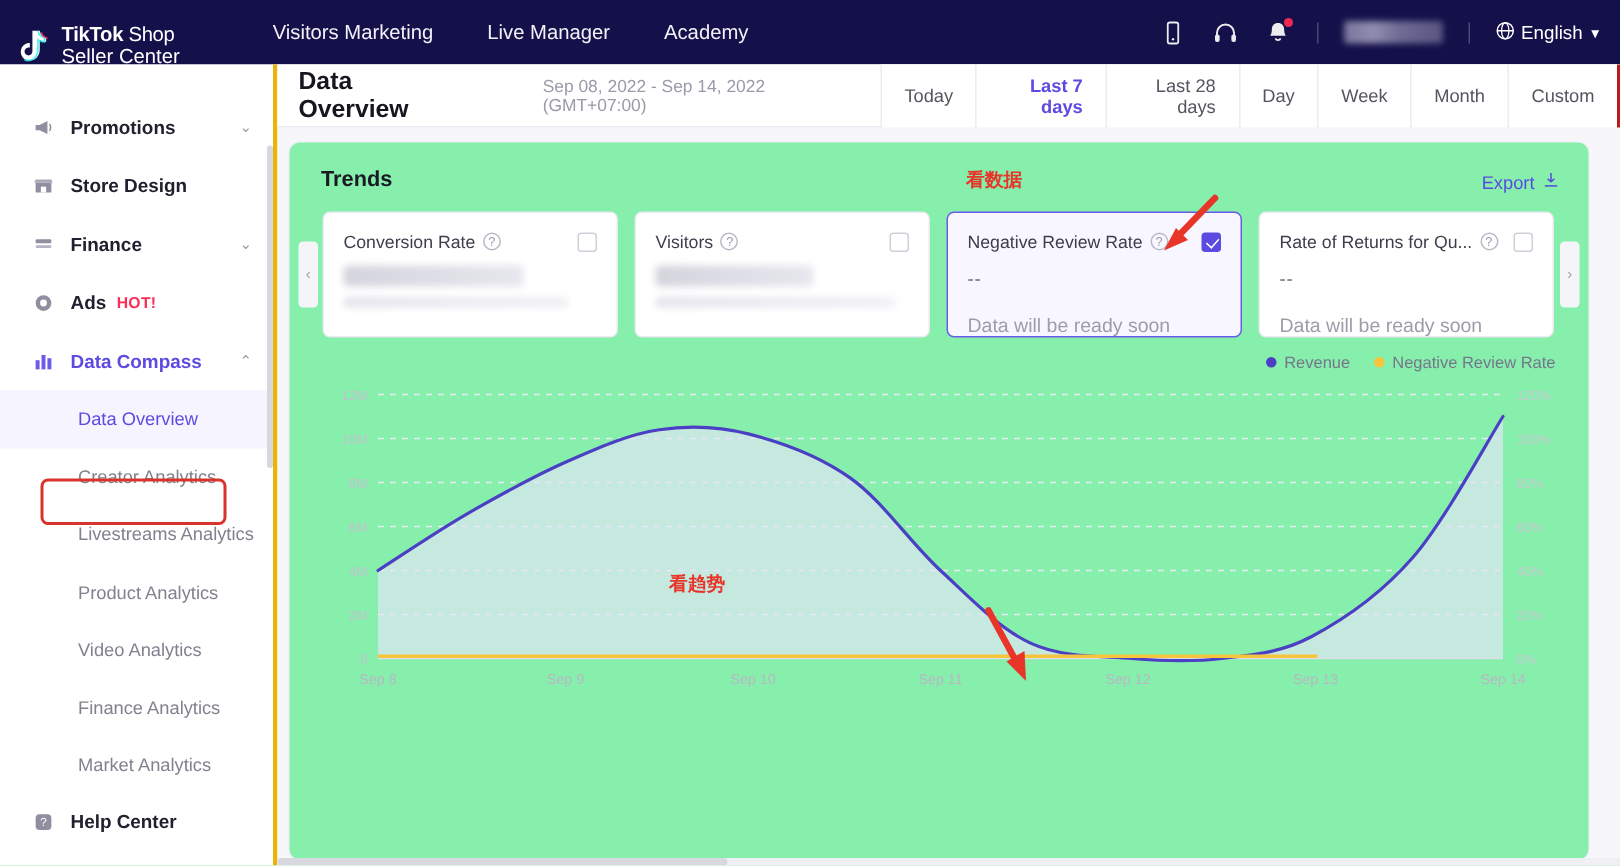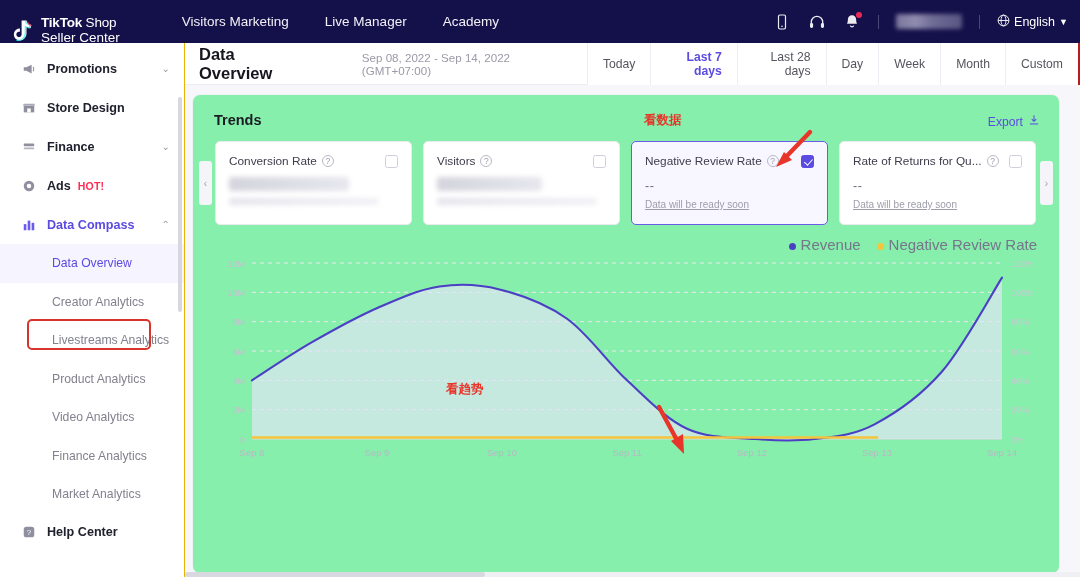--- a/index.html
+++ b/index.html
@@ -42,22 +42,22 @@
   .avatar-blur{
     width:66px;height:15px;border-radius:2px;
     background:linear-gradient(90deg,#9b99b8 0%,#b9b7d1 30%,#8e8caf 55%,#6f6d95 100%);
     filter:blur(2.2px); opacity:.75;
   }
   .lang{ display:flex; align-items:center; gap:4px; color:#fff; font-size:12.5px; }
 
   
   .sidebar{
     position:absolute; top:43px; left:0; width:185px; height:534px;
-    background:#ffffff; border-right:1px solid #eab308;
-    padding-top:6px; overflow:hidden;
+    background:#ffffff; border-right:3px solid #eab308;
+    padding-top:22px; overflow:hidden;
   }
   .side-row{
     display:flex; align-items:center; height:39px; padding:0 14px 0 22px;
     font-size:12.6px; color:#20202e; cursor:pointer; position:relative;
   }
   .side-row .si{ width:15px; margin-right:10px; display:flex; align-items:center;}
   .side-row .lbl{ font-weight:700; }
   .side-row .chev{ margin-left:auto; color:#9a9aab; font-size:10px; }
   .side-row.active .lbl{ color:#5b4be0; }
   .hot{
@@ -122,39 +122,39 @@
   }
   .cbx{
     margin-left:auto; width:13px;height:13px;border:1px solid #cfcfda;border-radius:2.5px;background:#fff;
   }
   .cbx.checked{ background:#5b4be0; border-color:#5b4be0; position:relative; }
   .cbx.checked:after{
     content:""; position:absolute; left:4px; top:1px; width:3.5px;height:7px;
     border:solid #fff; border-width:0 1.7px 1.7px 0; transform:rotate(42deg);
   }
   .mval{ font-size:12.5px; color:#6c6c7b; margin-top:11px; letter-spacing:.5px;}
-  .msub{ font-size:10px; color:#9d9daa; margin-top:6px;text-decoration:underline; }
+  .msub{ font-size:13px; color:#9d9daa; margin-top:16px; }
   .blur-a{
     margin-top:9px; width:120px;height:14px;border-radius:3px;
     background:linear-gradient(90deg,#d4d4dd,#e7e7ee); filter:blur(2.6px);
   }
   .blur-b{
     margin-top:7px; width:150px;height:7px;border-radius:3px;
     background:linear-gradient(90deg,#e4e4ec,#f1f1f6); filter:blur(2.4px);
   }
   .arrowbtn{
     position:absolute; top:20px; width:13px; height:44px; background:#f4f4f9;
     border-radius:3px; display:flex; align-items:center; justify-content:center;
     color:#9f9fb0; font-size:10px; cursor:pointer;
   }
   .arrow-l{ left:-16px; } .arrow-r{ right:-16px; }
 
   
   .legend{
-    position:absolute; right:22px; top:141px; display:flex; gap:16px; font-size:15px; color:#76768a;
+    position:absolute; right:22px; top:141px; display:flex; gap:16px; font-size:11px; color:#76768a;
   }
   .legend i{ width:7px;height:7px;border-radius:50%;display:inline-block;margin-right:5px; }
 
   
   .chart{ position:absolute; left:21px; top:160px; width:824px; height:210px; }
 
   
   .ann{ position:absolute; color:#e8352a; font-size:12.5px; font-weight:700; pointer-events:none; }
   .ann1{ left:644px; top:112px; }
   .ann2{ left:446px; top:381px; }

